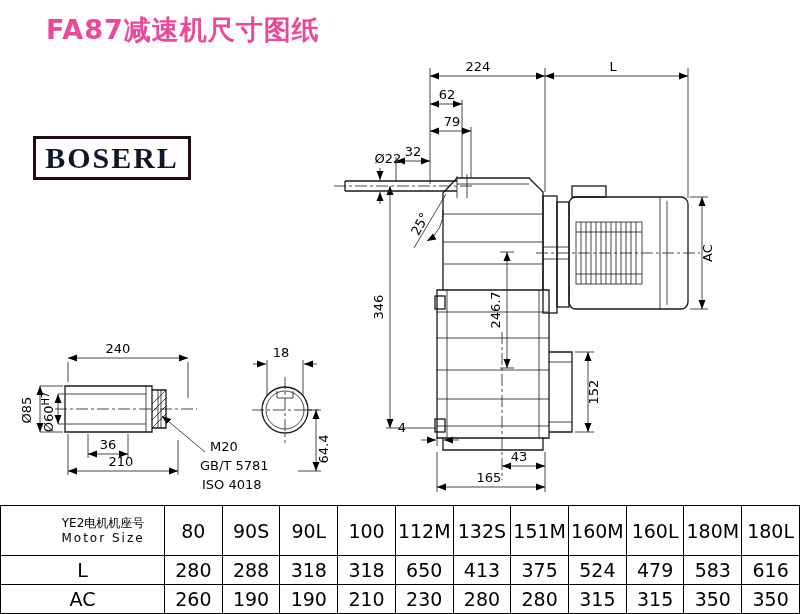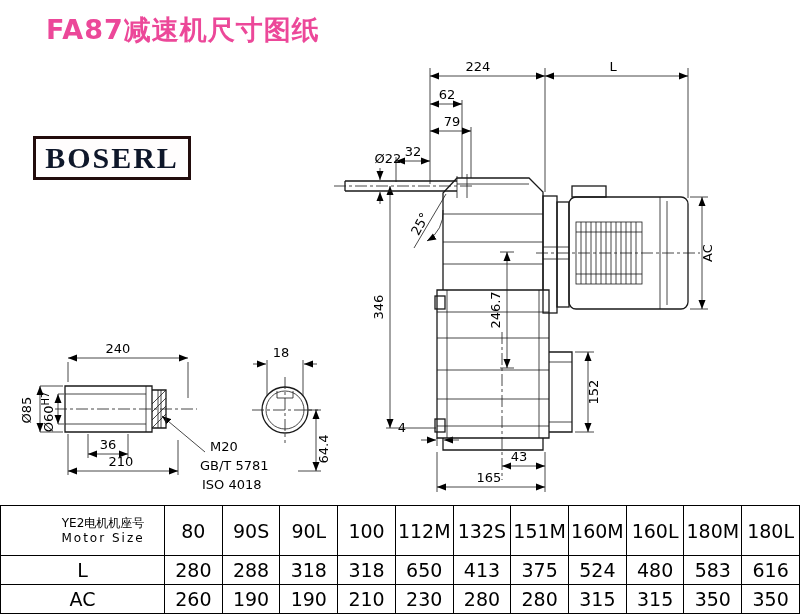--- a/index.html
+++ b/index.html
@@ -208,21 +208,21 @@
     <tr class="datarow">
           <td>L</td>
           <td>280</td>
           <td>288</td>
           <td>318</td>
           <td>318</td>
           <td>650</td>
           <td>413</td>
           <td>375</td>
           <td>524</td>
-          <td>480</td>
+          <td>479</td>
           <td>583</td>
           <td>616</td>
         </tr>
         <tr class="datarow">
           <td>AC</td>
           <td>260</td>
           <td>190</td>
           <td>190</td>
           <td>210</td>
           <td>230</td>

